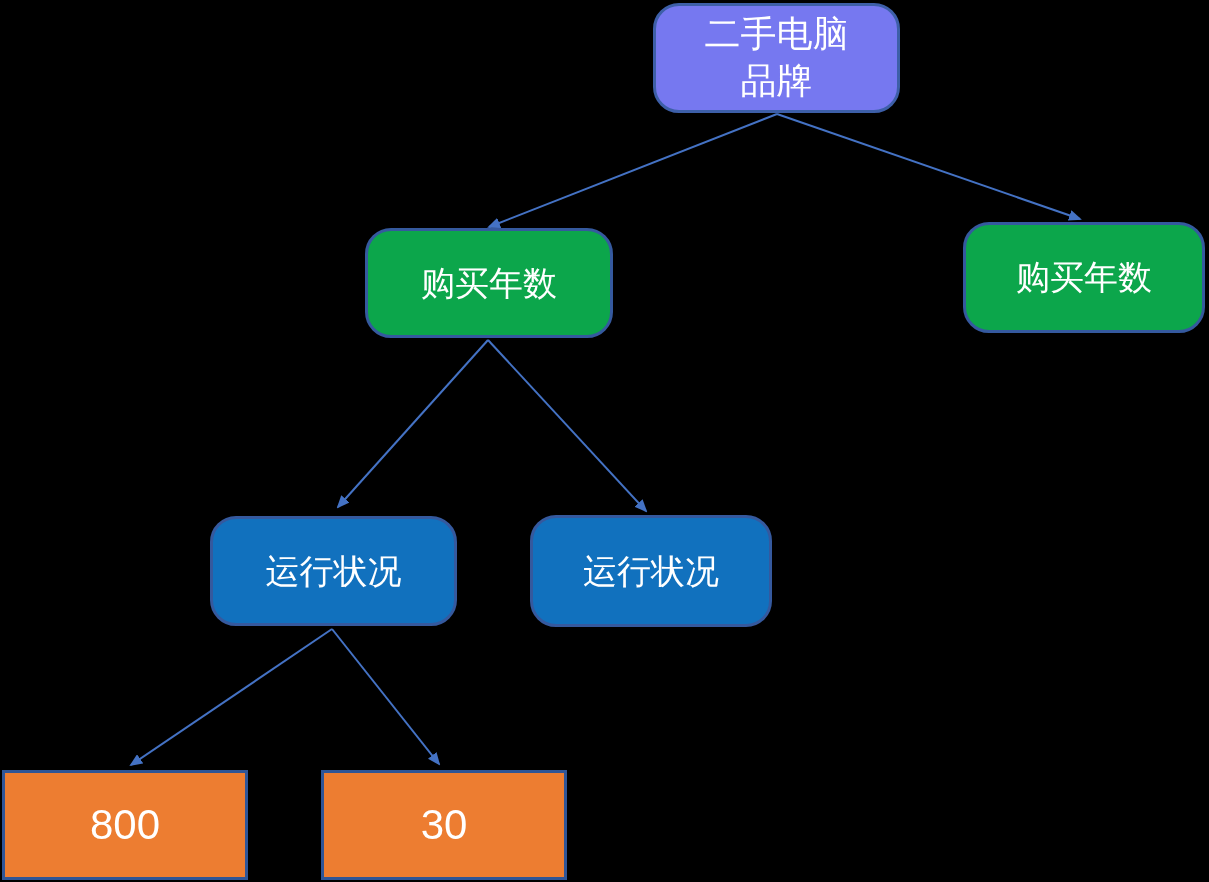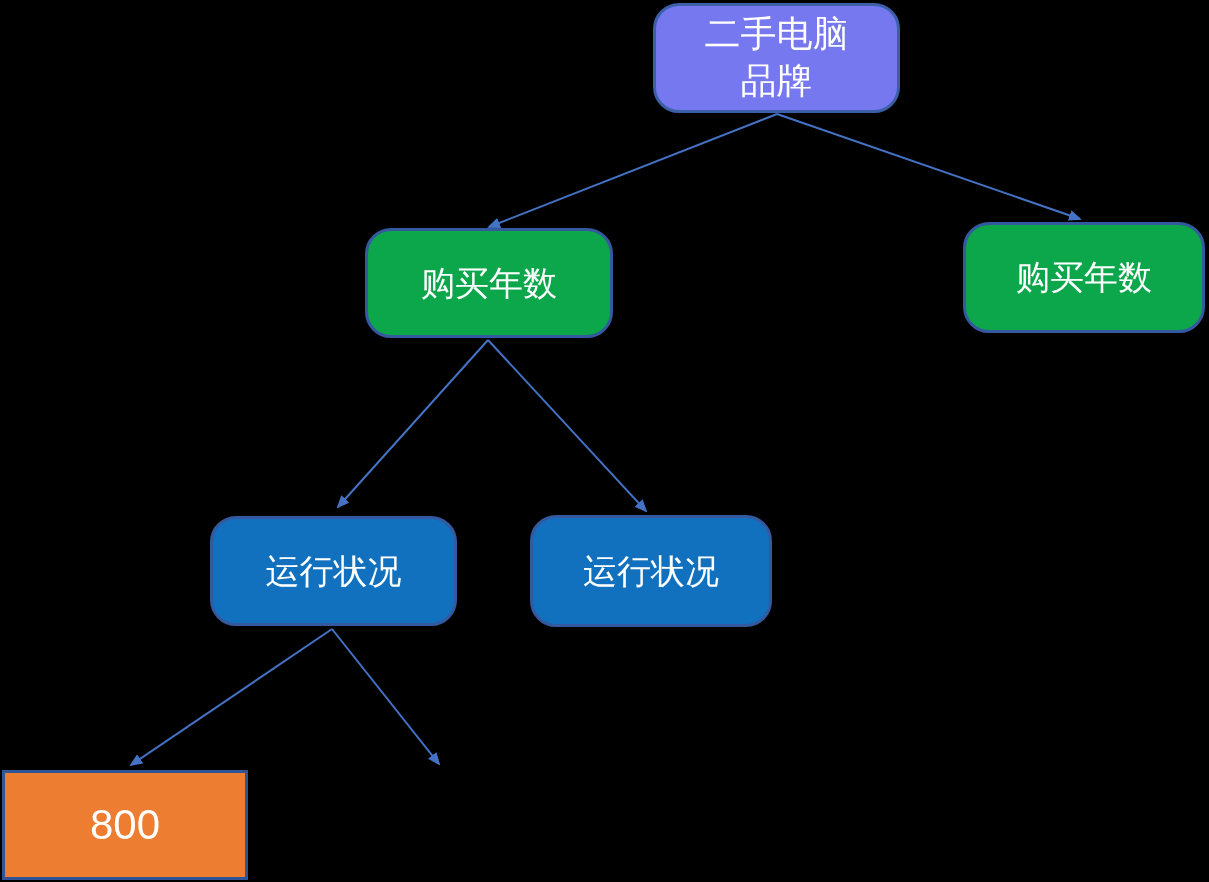--- a/index.html
+++ b/index.html
@@ -84,14 +84,17 @@
   </div>
 
   <div class="node rounded node-blue-r">
     <span class="label">运行状况</span>
   </div>
 
   <div class="node rect node-leaf-1">
     <span class="label">800</span>
   </div>
 
+  <div class="node rect node-leaf-2">
+    <span class="label">30</span>
+  </div>
 
 </div>
 
 </body></html>

